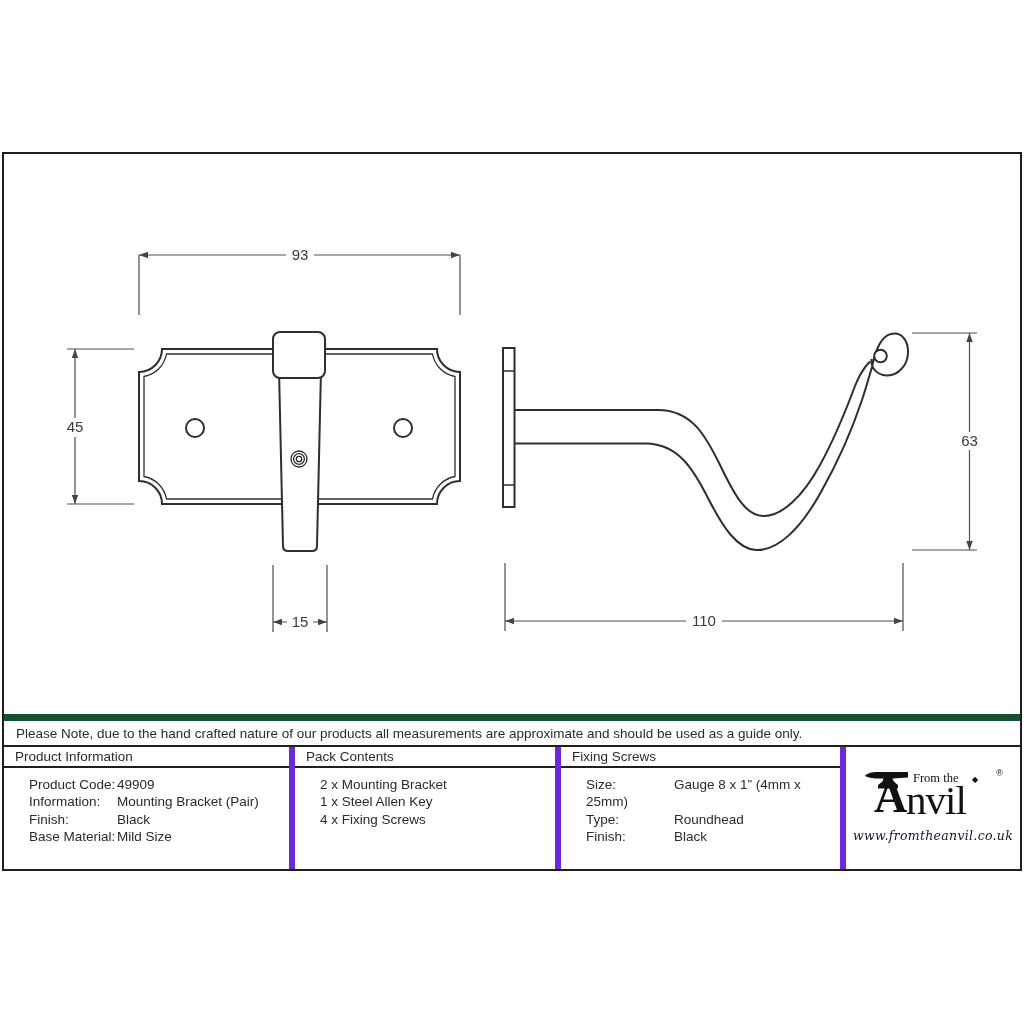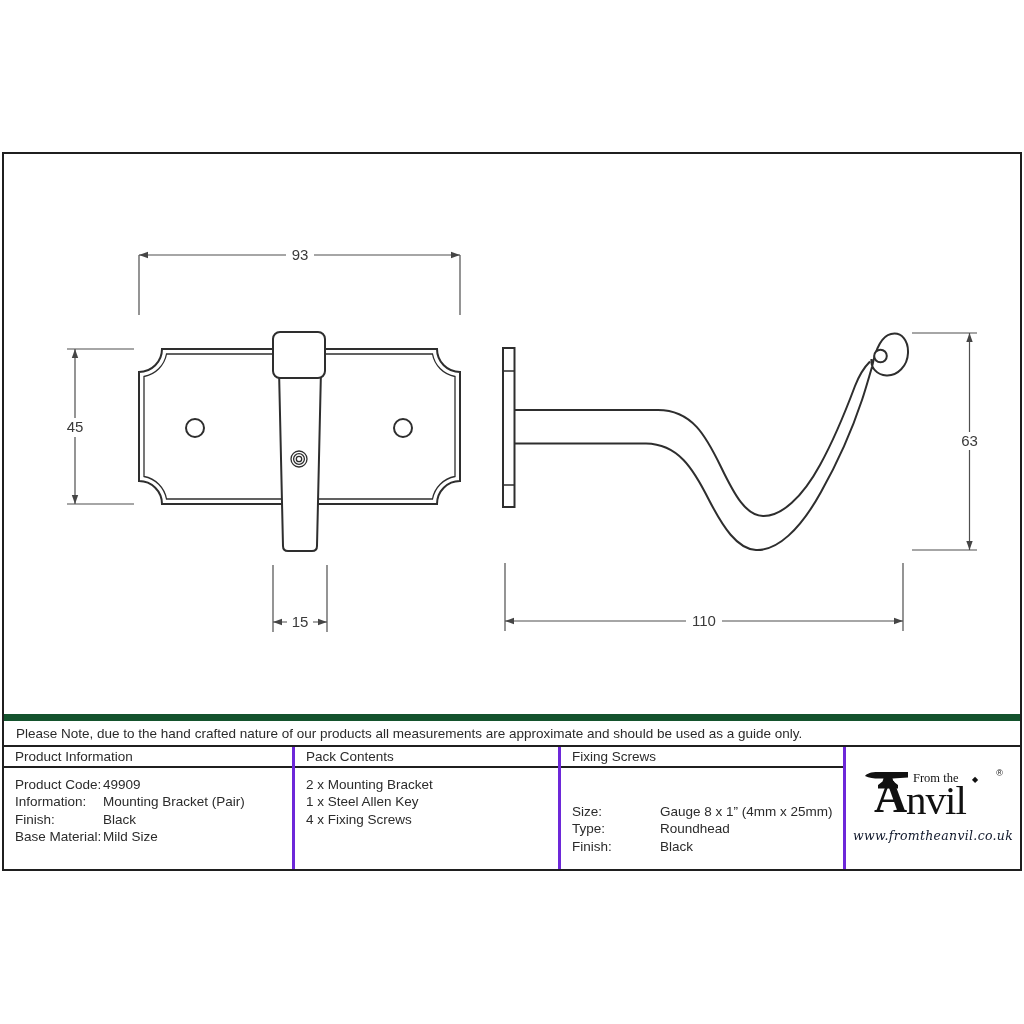--- a/index.html
+++ b/index.html
@@ -12,27 +12,27 @@
   .obj{fill:none;stroke:#2e2e2e;stroke-width:2;}
   .obj-thin{fill:none;stroke:#2e2e2e;stroke-width:1.3;}
   .objw{fill:#ffffff;stroke:#2e2e2e;stroke-width:2;}
   .dim{stroke:#4f4f4f;stroke-width:1.2;fill:none;}
   .dimtxt{font-family:"Liberation Sans",sans-serif;font-size:15px;fill:#3a3a3a;text-anchor:middle;}
   .arr{fill:#454545;stroke:none;}
 
   .note-row{position:absolute;left:0;right:0;top:560px;height:33px;border-top:7px solid #14532d;border-bottom:2px solid #1f1f1f;box-sizing:border-box;display:flex;align-items:center;padding-left:12px;font-size:13.5px;}
 
   .info-table{position:absolute;left:0;right:0;top:593px;bottom:0;display:flex;}
-  .tcol{box-sizing:border-box;border-right:3px solid #6d28d9;display:flex;flex-direction:column;}
+  .tcol{box-sizing:border-box;border-right:6px solid #6d28d9;display:flex;flex-direction:column;}
   .tcol.c1{width:291px;}
   .tcol.c2{width:266px;}
-  .tcol.c3{width:285px;gap:27px;}
+  .tcol.c3{width:285px;}
   .tcol.c4{flex:1;border-right:none;align-items:center;justify-content:center;}
   .cell-header{height:21px;box-sizing:border-box;border-bottom:2px solid #1f1f1f;padding:2px 0 0 11px;font-size:13.5px;}
-  .cell-body{padding:8px 0 0 11px;font-size:13.5px;line-height:17.3px;}
+  .cell-body{padding:8px 0 0 25px;font-size:13.5px;line-height:17.3px;}
   .row-label{display:inline-block;width:88px;}
   .row-value{display:inline;}
 
   .logo{display:flex;flex-direction:column;align-items:center;justify-content:center;height:100%;padding-bottom:4px;box-sizing:border-box;}
   .logo-mark{position:relative;width:128px;height:56px;}
   .anvil-icon{position:absolute;left:-4px;top:2px;}
   .logo-a{position:absolute;left:5px;top:4px;font-family:"Liberation Serif",serif;font-weight:bold;font-size:46px;line-height:1;color:#111;}
   .logo-rest{position:absolute;left:37px;top:10px;font-family:"Liberation Serif",serif;font-size:41px;line-height:1;color:#111;letter-spacing:-1px;}
   .logo-fromthe{position:absolute;left:44px;top:1px;font-family:"Liberation Serif",serif;font-size:12.5px;color:#111;}
   .logo-diamond{position:absolute;left:103px;top:5px;font-size:8px;color:#111;}

